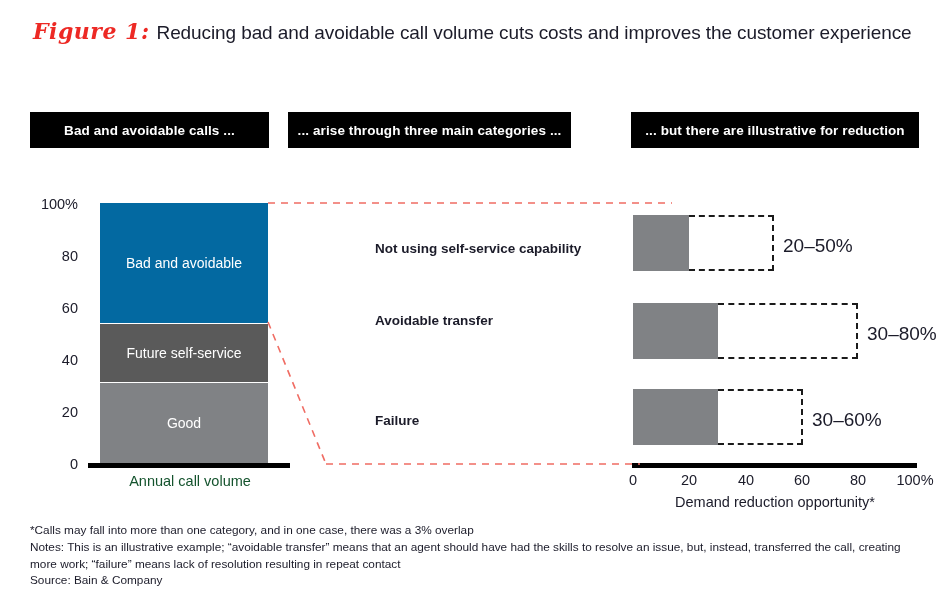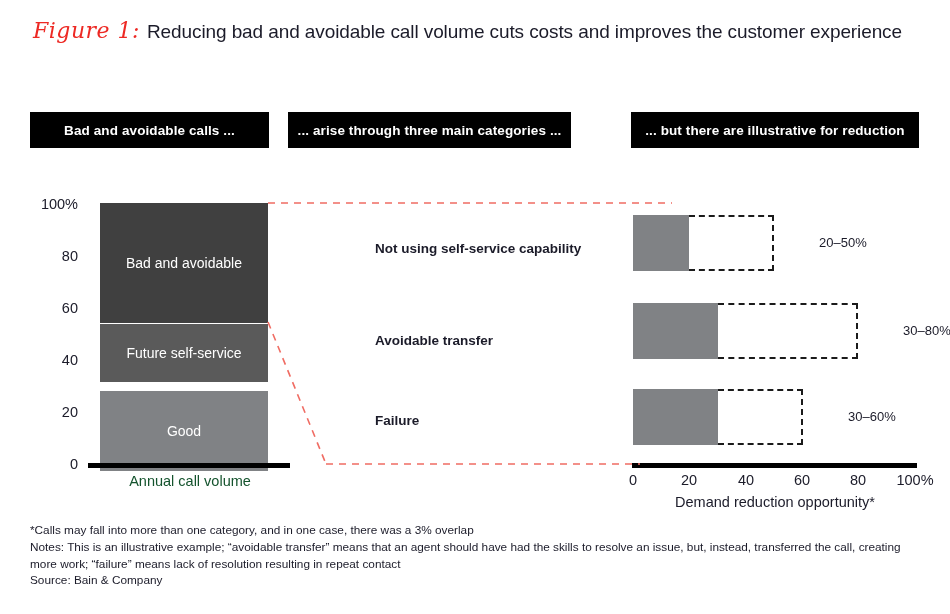--- a/index.html
+++ b/index.html
@@ -23,21 +23,21 @@
     top: 18px;
     width: 890px;
     height: 34px;
     display: flex;
     align-items: baseline;
     white-space: nowrap;
   }
   #figure-label {
     font-family: "DejaVu Serif", serif;
     font-style: italic;
-    font-weight: normal;
+    font-weight: bold;
     font-size: 22px;
     color: #ED2924;
     letter-spacing: 0.5px;
     margin-right: 7px;
   }
   #title-text {
     font-size: 19px;
     font-weight: 400;
     color: #1b1b29;
     letter-spacing: -0.1px;
@@ -96,23 +96,23 @@
     left: 0;
     width: 100%;
     box-sizing: border-box;
     display: flex;
     align-items: center;
     justify-content: center;
     color: #ffffff;
     font-size: 14px;
     border-top: 1.2px solid #ffffff;
   }
-  #seg-bad    { background: #404040; }
+  #seg-bad    { background: #0369a1; }
   #seg-future { background: #5A5A5A; }
-  #seg-good   { background: #808285; border-top: 1.2px solid #ffffff; margin-top: 8px; }
+  #seg-good   { background: #808285; border-top: 1.2px solid #ffffff; }
 
   #left-axis-line {
     position: absolute;
     left: 88px;
     top: 463px;
     width: 202px;
     height: 5px;
     background: #000000;
   }
   #left-axis-caption {
@@ -150,24 +150,23 @@
   }
   .rbar-dashed {
     position: absolute;
     border: 2px dashed #1b1b1b;
     border-left: none;
     background: transparent;
     box-sizing: border-box;
   }
   .rbar-range {
     position: absolute;
-    font-size: 13px;
+    font-size: 19px;
     color: #1b1b29;
     white-space: nowrap;
-    margin-left: 36px;
   }
 
   #right-axis-line {
     position: absolute;
     left: 232px;
     top: 463px;
     width: 285px;
     height: 5px;
     background: #000000;
   }
@@ -253,21 +252,21 @@
 <div id="right-panel">
 
   <div class="rbar-group" style="top:0px;">
     <div class="rbar-label" style="top:241px;">Not using self-service capability</div>
     <div class="rbar-solid" style="left:233px; top:215px; width:56px; height:56px;"></div>
     <div class="rbar-dashed" style="left:289px; top:215px; width:85px; height:56px;"></div>
     <div class="rbar-range" style="left:383px; top:235px;">20–50%</div>
   </div>
 
   <div class="rbar-group" style="top:0px;">
-    <div class="rbar-label" style="top:333px;">Avoidable transfer</div>
+    <div class="rbar-label" style="top:313px;">Avoidable transfer</div>
     <div class="rbar-solid" style="left:233px; top:303px; width:85px; height:56px;"></div>
     <div class="rbar-dashed" style="left:318px; top:303px; width:140px; height:56px;"></div>
     <div class="rbar-range" style="left:467px; top:323px;">30–80%</div>
   </div>
 
   <div class="rbar-group" style="top:0px;">
     <div class="rbar-label" style="top:413px;">Failure</div>
     <div class="rbar-solid" style="left:233px; top:389px; width:85px; height:56px;"></div>
     <div class="rbar-dashed" style="left:318px; top:389px; width:85px; height:56px;"></div>
     <div class="rbar-range" style="left:412px; top:409px;">30–60%</div>

